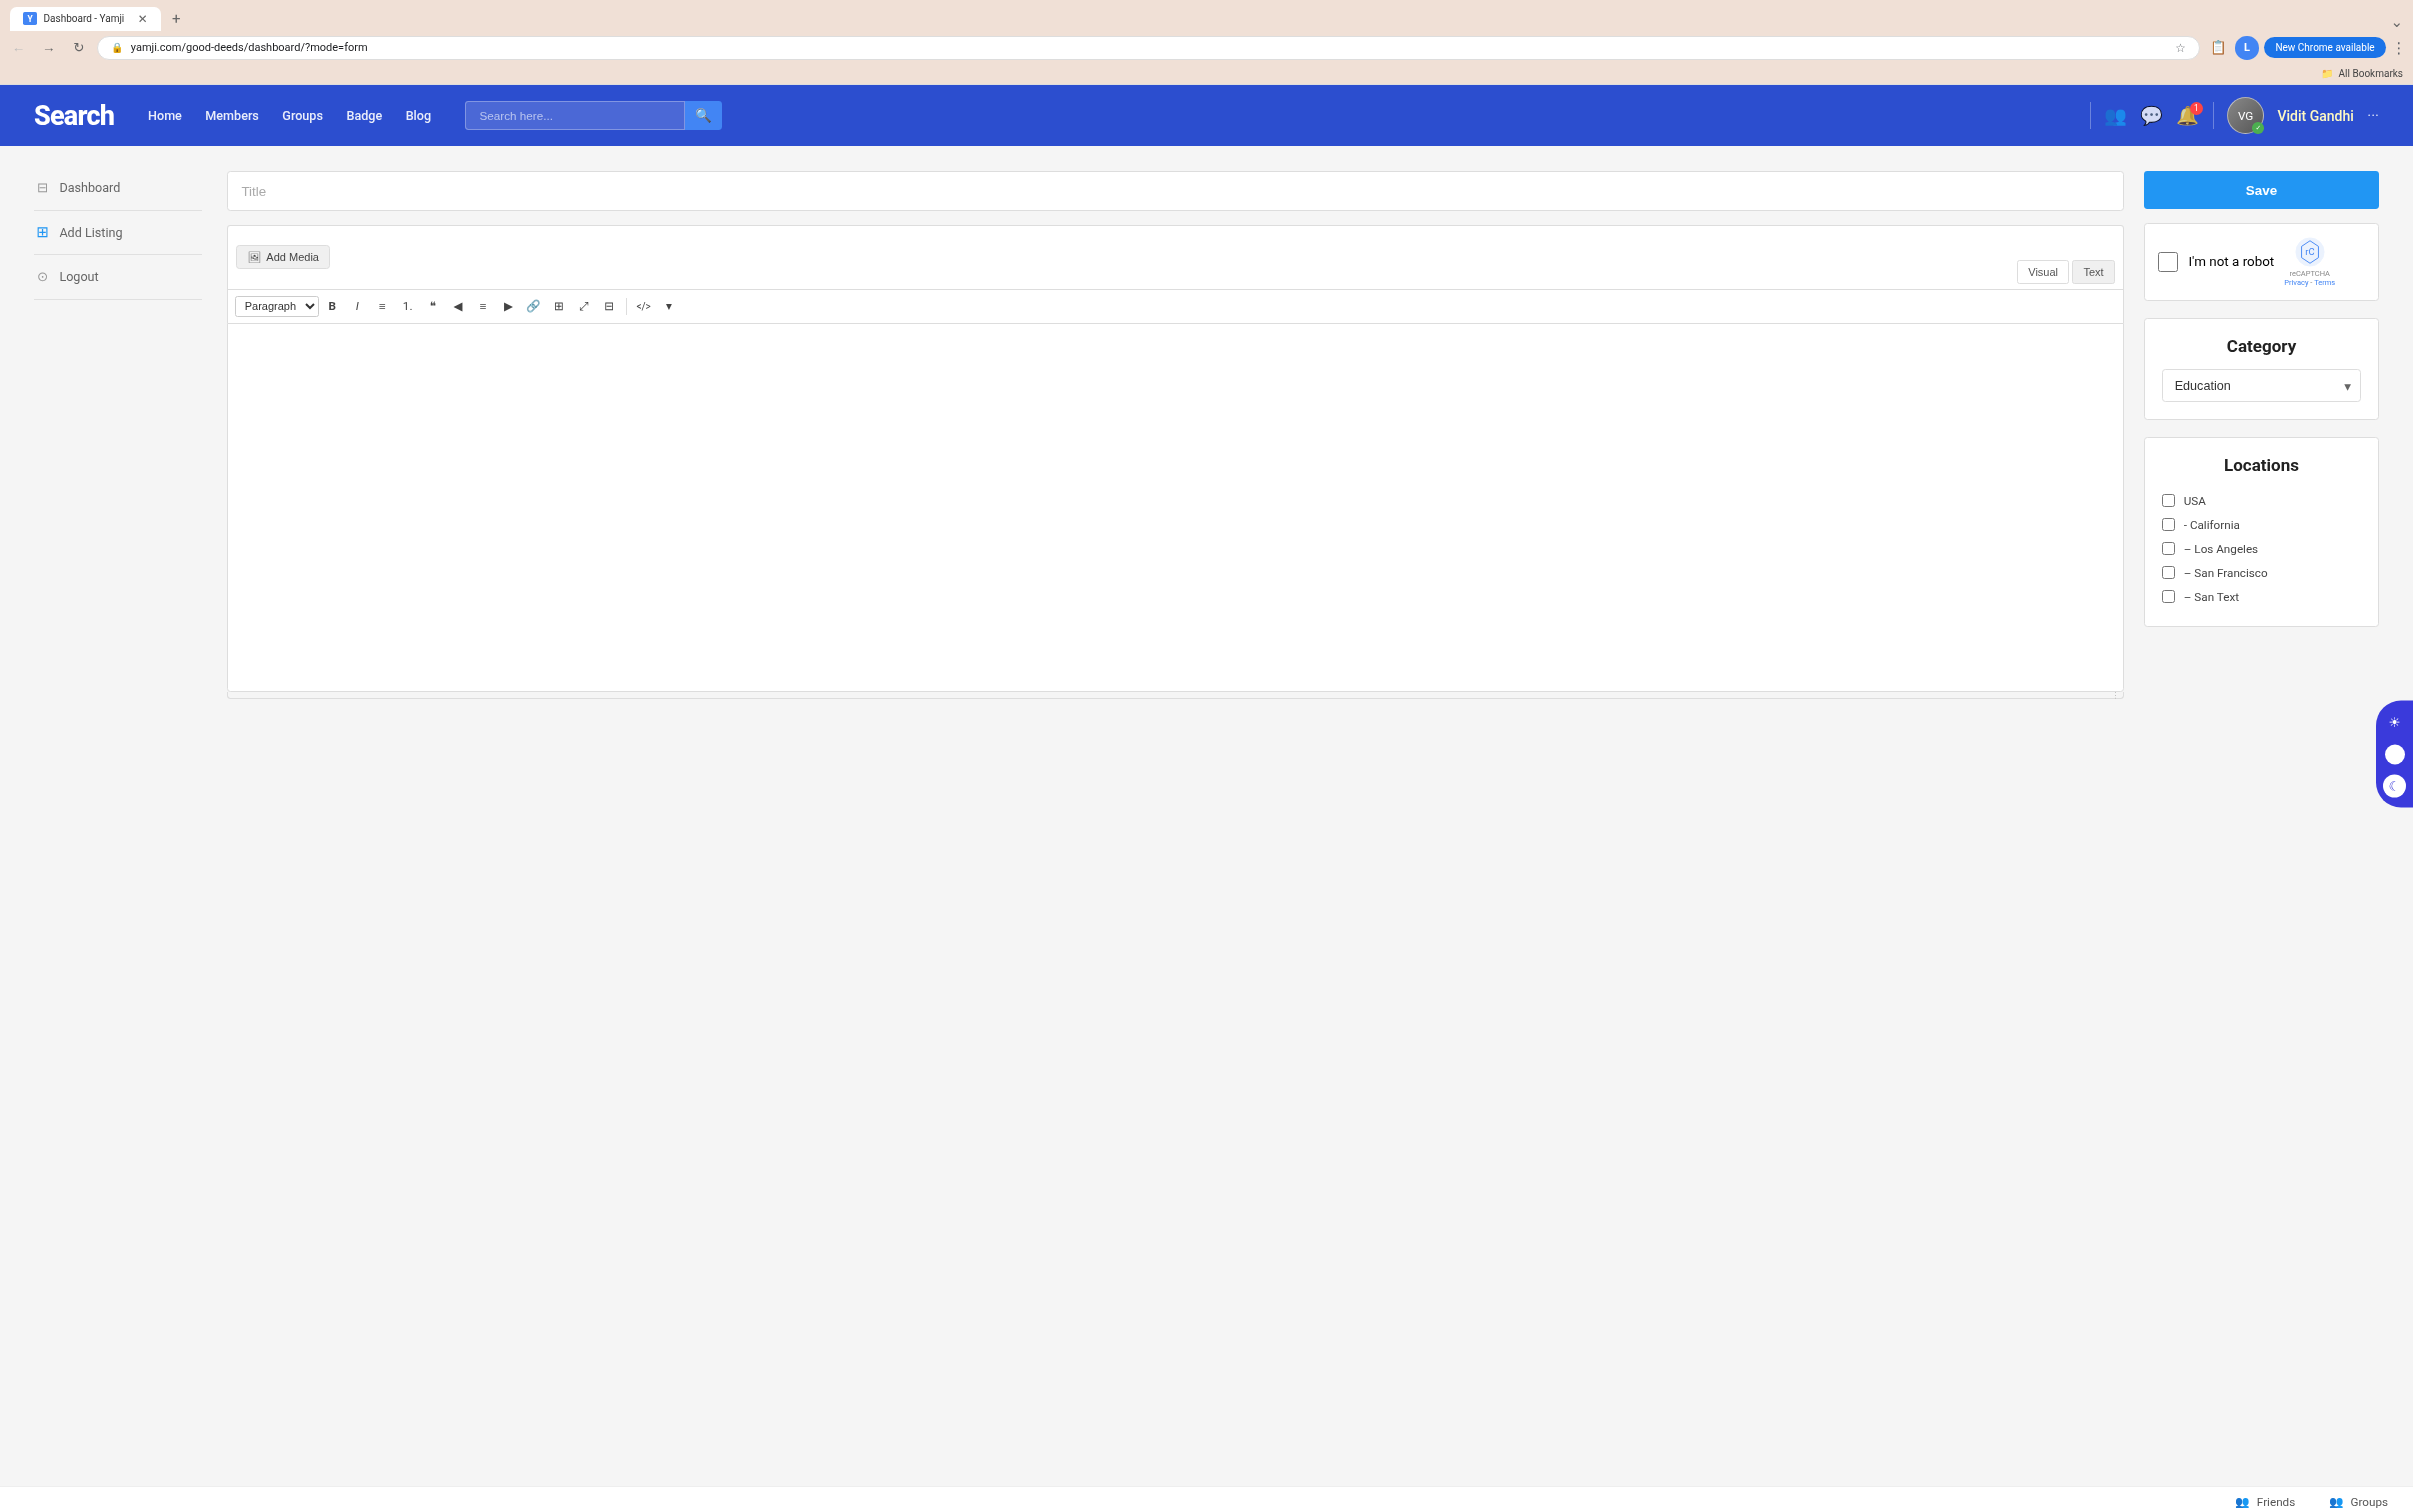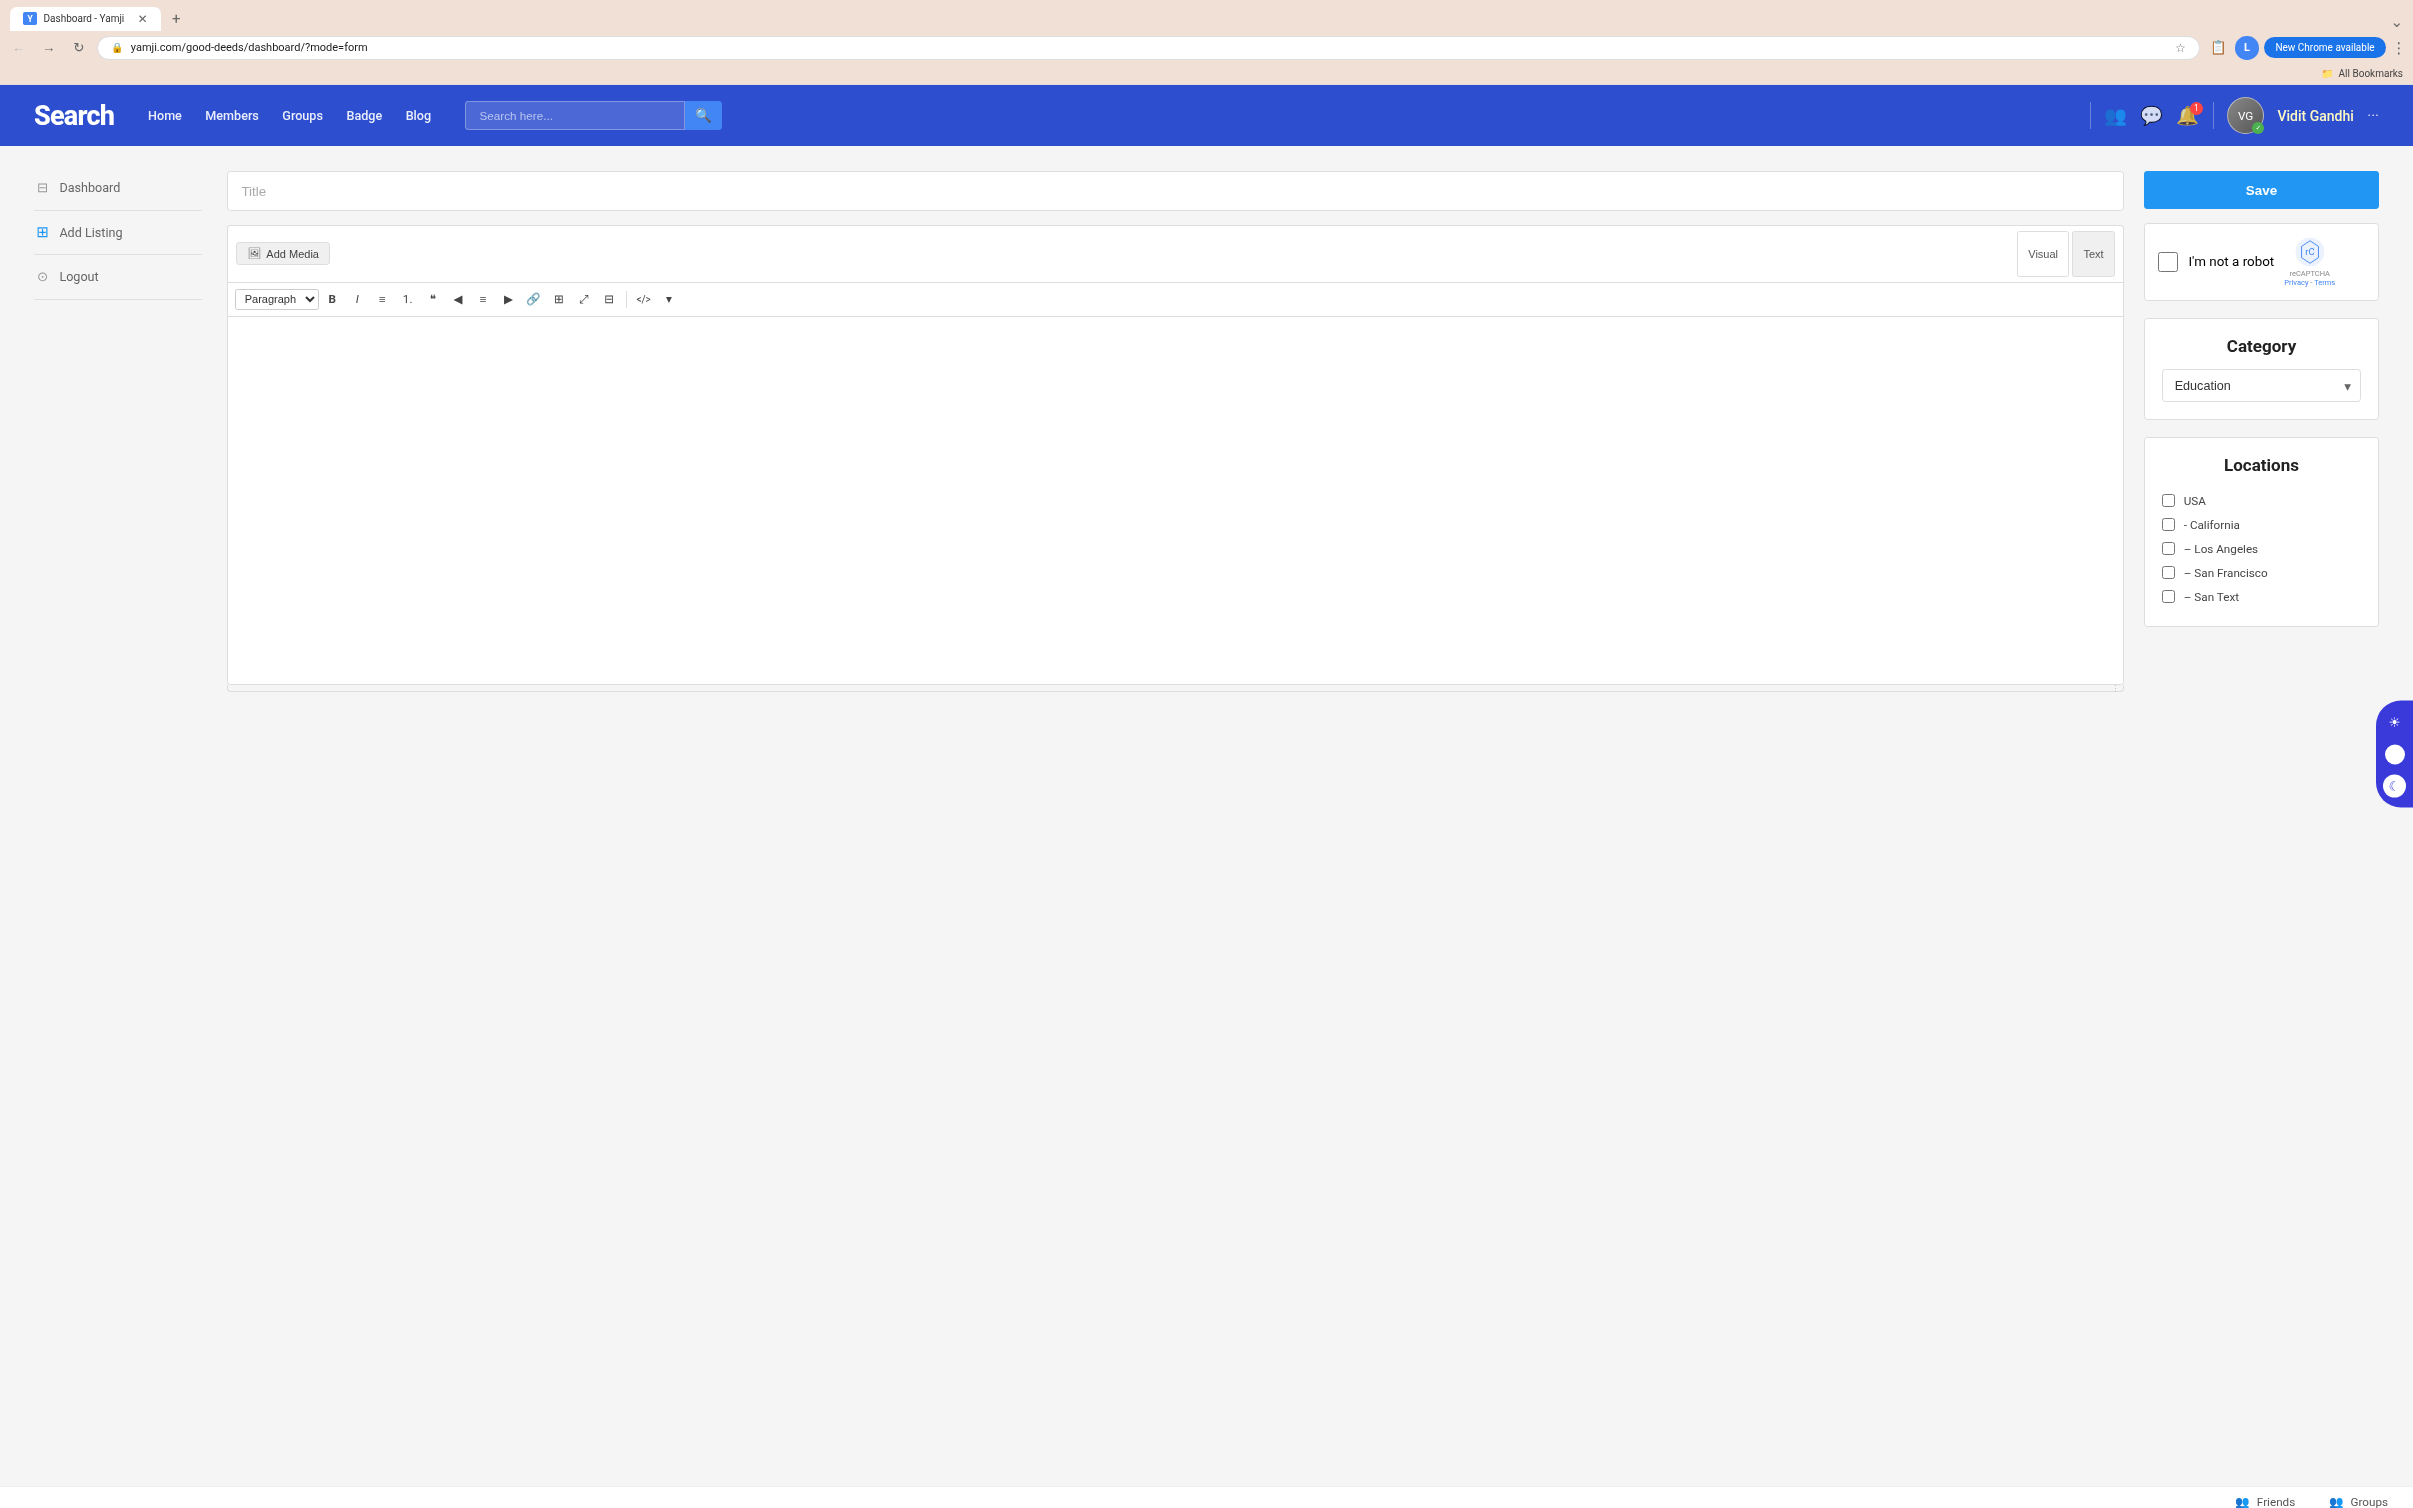--- a/index.html
+++ b/index.html
@@ -59,21 +59,21 @@
     .form-main { flex: 1; }
     .form-side { width: 235px; flex-shrink: 0; }
 
     
     .title-input { width: 100%; padding: 11.7px 13.4px; border: 0.8px solid #ddd; border-radius: 3.4px; font-size: 13.4px; color: #333; outline: none; background: white; }
     .title-input::placeholder { color: #aaa; }
 
     .media-toolbar { display: flex; justify-content: space-between; align-items: center; margin-top: 13.4px; border: 0.8px solid #ddd; border-bottom: none; border-radius: 3.4px 3.4px 0 0; background: white; padding: 5px 8.4px; }
     .add-media-btn { display: flex; align-items: center; gap: 5px; background: #f0f0f0; border: 0.8px solid #ddd; border-radius: 3.4px; padding: 4.2px 10px; cursor: pointer; font-size: 11px; color: #444; }
     .view-toggle { display: flex; gap: 3.4px; }
-    .view-toggle-btn { padding: 16px 10px; border: 0.8px solid #ddd; border-radius: 2.5px; font-size: 11px; cursor: pointer; background: white; color: #555; }
+    .view-toggle-btn { padding: 5px 10px; border: 0.8px solid #ddd; border-radius: 2.5px; font-size: 11px; cursor: pointer; background: white; color: #555; margin-top: 29px; }
     .view-toggle-btn.active { background: #f0f0f0; }
 
     .editor-toolbar { display: flex; align-items: center; gap: 1.7px; background: white; border: 0.8px solid #ddd; border-bottom: none; padding: 5px 6.7px; flex-wrap: wrap; }
     .editor-toolbar select { border: 0.8px solid #ccc; border-radius: 2.5px; padding: 2.5px 5px; font-size: 11px; background: white; color: #333; }
     .editor-toolbar-btn { width: 23.5px; height: 23.5px; display: flex; align-items: center; justify-content: center; border: 0.8px solid transparent; border-radius: 2.5px; cursor: pointer; color: #444; font-size: 11.7px; }
     .editor-toolbar-divider { width: 0.8px; height: 17px; background: #ddd; margin: 0 3.4px; }
 
     .editor-body { background: white; border: 0.8px solid #ddd; border-radius: 0 0 3.4px 3.4px; min-height: 369px; padding: 13.4px; }
 
     .address-section { margin-top: 25px; }

